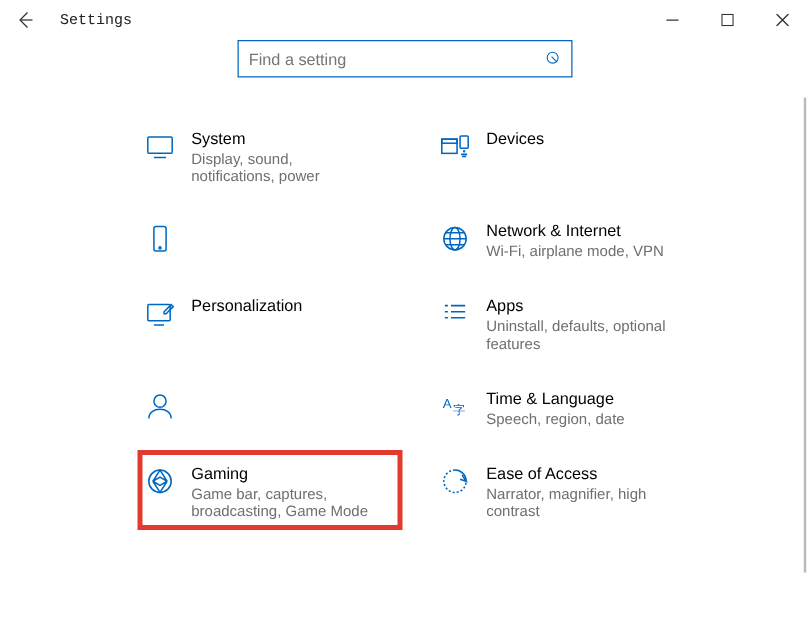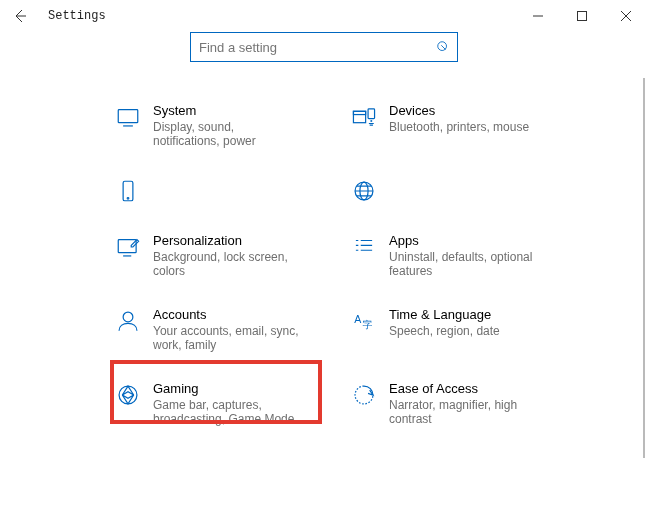--- a/index.html
+++ b/index.html
@@ -201,54 +201,56 @@
         <svg width="26" height="26" viewBox="0 0 32 32" fill="none" stroke="currentColor" stroke-width="1.5">
           <rect x="3" y="9" width="15" height="14"></rect>
           <rect x="3" y="9" width="15" height="4"></rect>
           <rect x="21" y="6" width="8" height="12" rx="1"></rect>
           <circle cx="25" cy="21" r="0.5"></circle>
           <path d="M22 24h6 M23 26h4"></path>
         </svg>
       </span>
       <span class="texts">
         <div class="label">Devices</div>
-        <div class="sub">Bluetooth, printers, mouse</div>
       </span>
     </div>
 
     <div class="tile">
       <span class="icon">
         <svg width="26" height="26" viewBox="0 0 32 32" fill="none" stroke="currentColor" stroke-width="1.5">
           <rect x="10" y="4" width="12" height="24" rx="2"></rect>
           <circle cx="16" cy="25" r="1"></circle>
         </svg>
       </span>
     </div>
 
     <div class="tile">
       <span class="icon">
         <svg width="26" height="26" viewBox="0 0 32 32" fill="none" stroke="currentColor" stroke-width="1.5">
           <circle cx="16" cy="16" r="11"></circle>
           <ellipse cx="16" cy="16" rx="5" ry="11"></ellipse>
           <path d="M5 16h22 M7 10h18 M7 22h18"></path>
         </svg>
       </span>
+      <span class="texts">
+        <div class="label">Network &amp; Internet</div>
+        <div class="sub">Wi-Fi, airplane mode, VPN</div>
+      </span>
     </div>
 
     <div class="tile">
       <span class="icon">
         <svg width="26" height="26" viewBox="0 0 32 32" fill="none" stroke="currentColor" stroke-width="1.5">
           <rect x="4" y="7" width="22" height="16" rx="1"></rect>
           <path d="M10 27h10"></path>
           <path d="M20 14 L27 7 L29 9 L22 16 L20 16 Z"></path>
         </svg>
       </span>
       <span class="texts">
         <div class="label">Personalization</div>
-        <div class="sub">Background, lock screen, colors</div>
       </span>
     </div>
 
     <div class="tile">
       <span class="icon">
         <svg width="26" height="26" viewBox="0 0 32 32" fill="none" stroke="currentColor" stroke-width="1.5">
           <path d="M6 8h3 M12 8h14"></path>
           <path d="M6 14h3 M12 14h14"></path>
           <path d="M6 20h3 M12 20h14"></path>
         </svg>
@@ -259,24 +261,20 @@
       </span>
     </div>
 
     <div class="tile" id="tile-accounts">
       <span class="icon">
         <svg width="26" height="26" viewBox="0 0 32 32" fill="none" stroke="currentColor" stroke-width="1.5">
           <circle cx="16" cy="11" r="6"></circle>
           <path d="M5 28c0-6 5-9 11-9s11 3 11 9"></path>
         </svg>
       </span>
-      <span class="texts">
-        <div class="label">Accounts</div>
-        <div class="sub">Your accounts, email, sync, work, family</div>
-      </span>
     </div>
 
     <div class="tile">
       <span class="icon">
         <svg width="26" height="26" viewBox="0 0 32 32" fill="none" stroke="currentColor" stroke-width="1.5">
           <text x="4" y="18" font-size="13" fill="currentColor" stroke="none">A</text>
           <text x="14" y="24" font-size="12" fill="currentColor" stroke="none">字</text>
         </svg>
       </span>
       <span class="texts">

